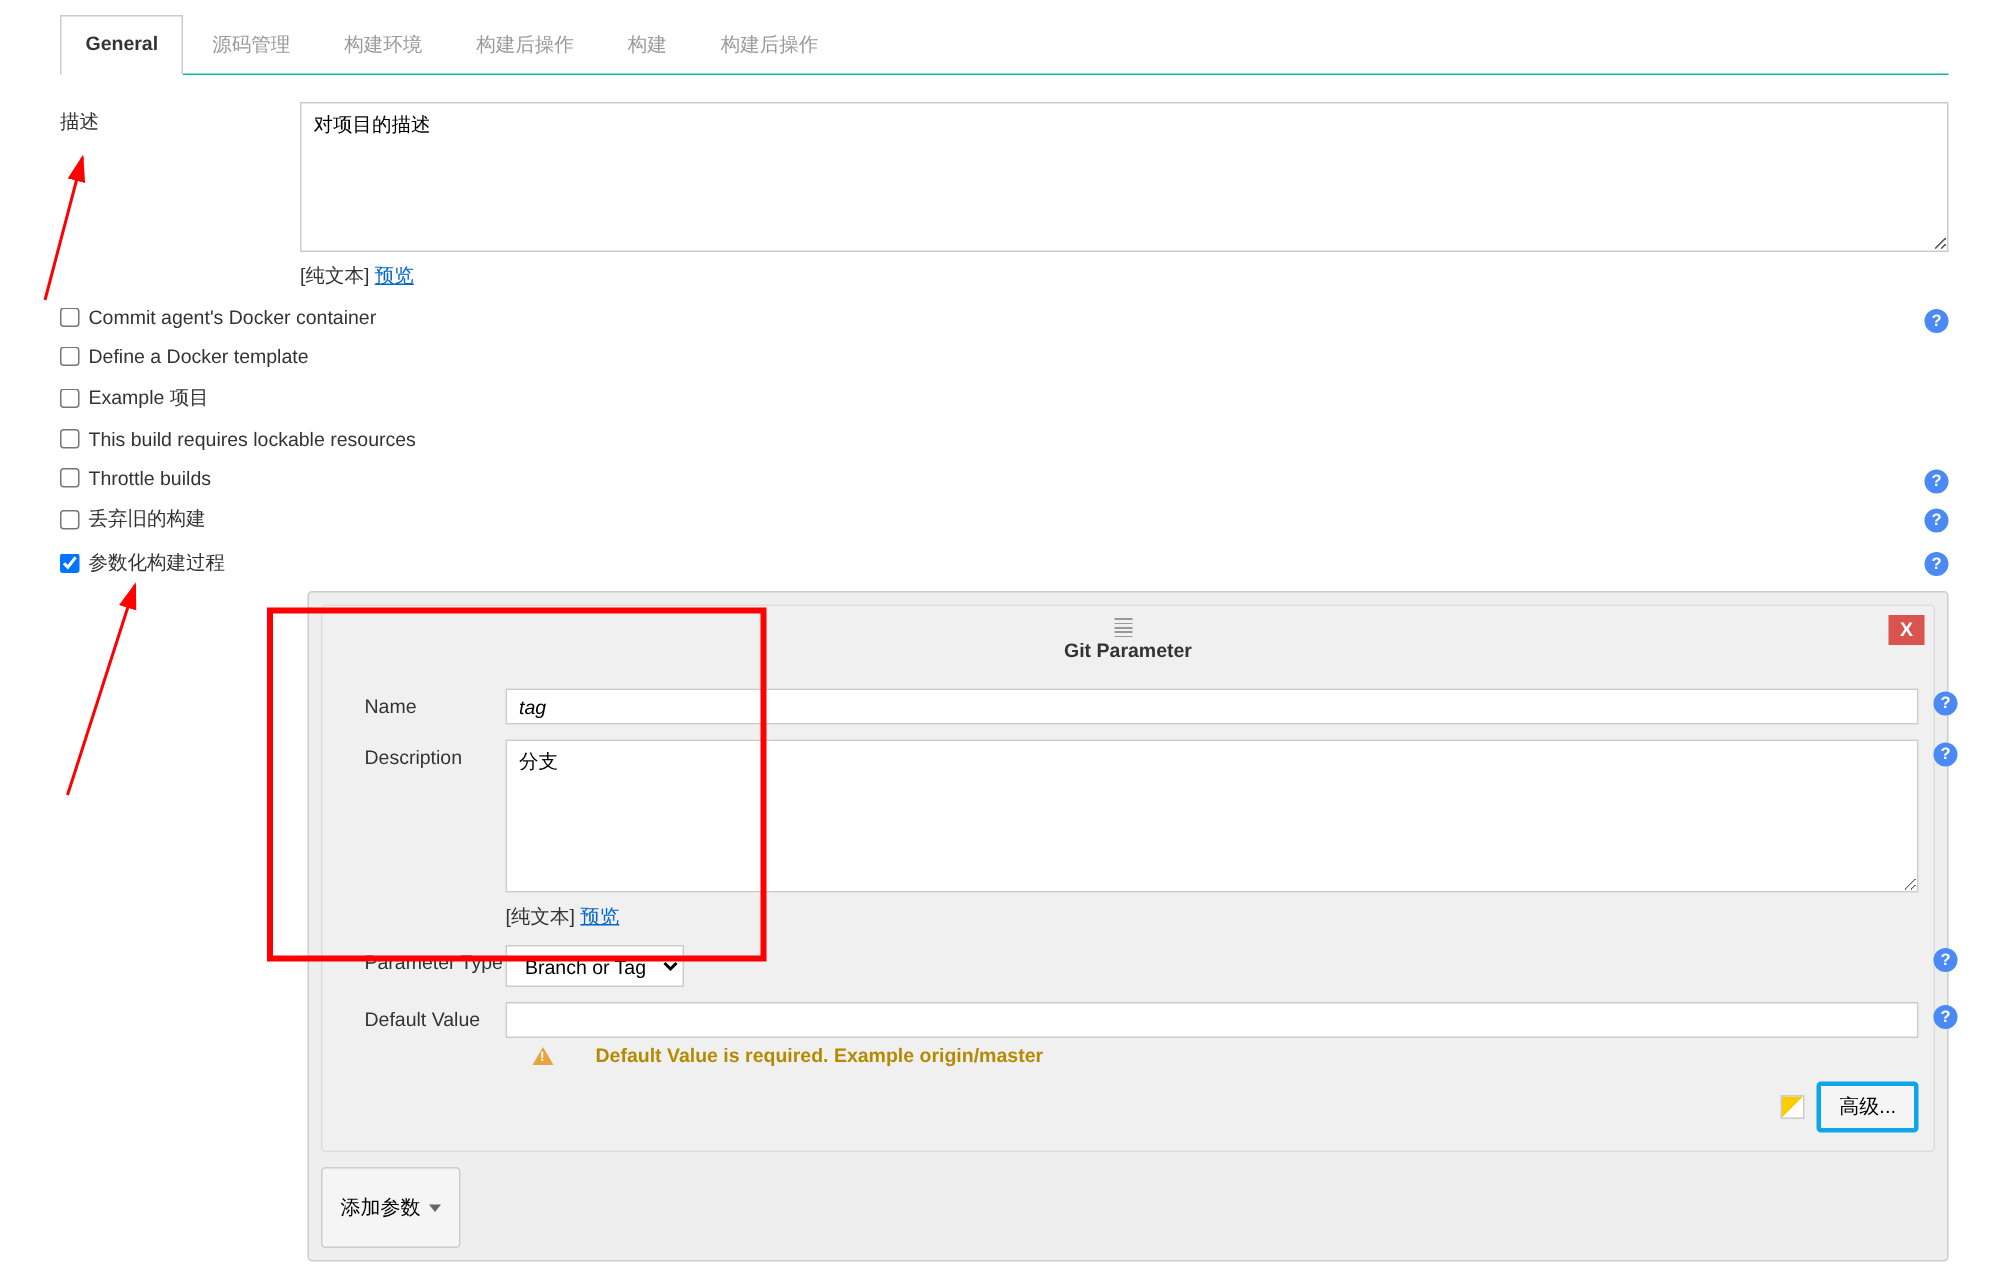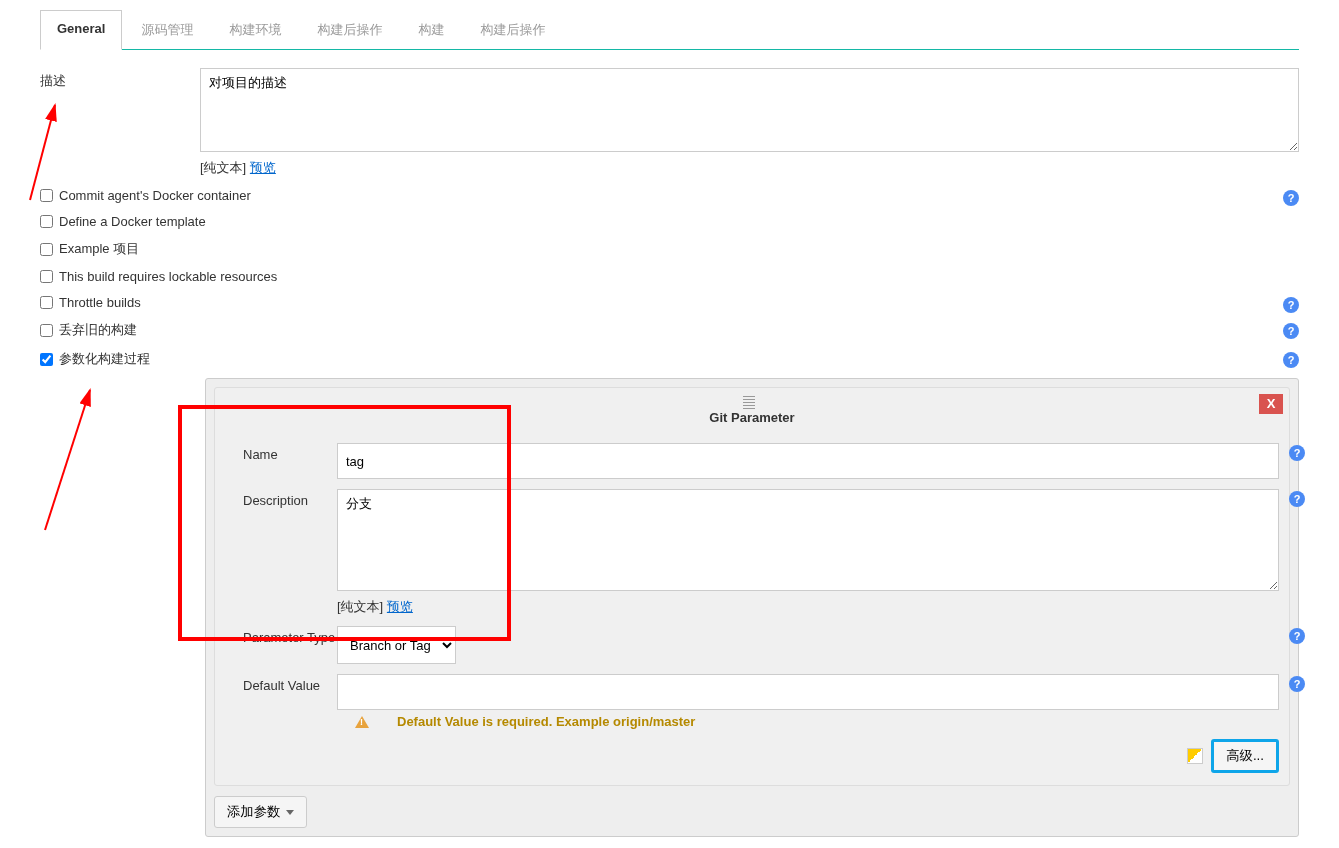--- a/index.html
+++ b/index.html
@@ -11,24 +11,24 @@
 .tab { padding: 10px 16px; color: #999; cursor: pointer; background: #f5f5f5; border: 1px solid #ccc; border-bottom: none; margin-right: 2px; position: relative; }
 .tab.active { background: #fff; color: #333; font-weight: bold; border-bottom: 1px solid #fff; margin-bottom: -1px; }
 .tab:not(.active) { border-color: transparent; background: transparent; }
 
 .form-row { display: flex; margin-top: 18px; position: relative; justify-content: center; }
 .form-label { width: 160px; color: #333; padding-top: 4px; }
 .form-control { flex: 1; position: relative; }
 
 textarea, input[type="text"], select { font-family: inherit; font-size: 13px; padding: 5px 8px; border: 1px solid #ccc; background: #fff; }
 textarea { width: 100%; resize: both; }
-.desc-area { height: 84px; }
+.desc-area { height: 100px; }
 .param-desc-area { height: 102px; }
-input[type="text"] { height: 36px; width: 100%; }
-select { height: 38px; }
+input[type="text"] { height: 24px; width: 100%; font-style: italic; }
+select { height: 28px; }
 
 .sub-text { color: #333; margin-top: 4px; }
 .link { color: #06c; text-decoration: underline; cursor: pointer; }
 
 .checkbox-row { display: flex; align-items: center; margin-top: 11px; position: relative; }
 .checkbox-row input[type="checkbox"] { margin-right: 6px; }
 .checkbox-row label { color: #333; }
 
 .help-icon { position: absolute; right: 0; top: 2px; width: 16px; height: 16px; border-radius: 50%; background: #4b8af4; color: #fff; font-size: 11px; text-align: center; line-height: 16px; font-weight: bold; cursor: pointer; }
 
@@ -44,21 +44,21 @@
 
 .warn-row { display: flex; align-items: center; margin-top: 4px; margin-left: 130px; }
 .warn-icon { width: 0; height: 0; border-left: 7px solid transparent; border-right: 7px solid transparent; border-bottom: 12px solid #e8a33d; margin-right: 6px; position: relative; }
 .warn-icon::after { content: "!"; position: absolute; left: -2px; top: 1px; color: #fff; font-size: 9px; font-weight: bold; }
 .warn-text { color: #b58900; font-weight: bold; padding-left: 22px; }
 
 .adv-row { display: flex; justify-content: flex-end; margin-top: 10px; align-items: center; }
 .adv-btn { background: #f5f5f5; border: 3px solid #0ea5e9; padding: 5px 12px; cursor: pointer; border-radius: 3px; }
 .edit-icon { width: 16px; height: 16px; margin-right: 8px; background: linear-gradient(135deg, #fc0 0 50%, #fff 50% 100%); border: 1px solid #ccc; }
 
-.add-param-btn { margin-top: 10px; background: #f5f5f5; border: 1px solid #ccc; padding: 6px 12px; cursor: pointer; display: inline-flex; align-items: center; border-radius: 3px; }
+.add-param-btn { margin-top: 10px; background: #f5f5f5; border: 1px solid #ccc; padding: 17px 12px; cursor: pointer; display: inline-flex; align-items: center; border-radius: 3px; }
 .dropdown-arrow { margin-left: 6px; width: 0; height: 0; border-left: 4px solid transparent; border-right: 4px solid transparent; border-top: 5px solid #666; }
 .redbox { position: absolute; border: 4px solid red; pointer-events: none; }
 svg.anno { position: absolute; top: 0; left: 0; pointer-events: none; overflow: visible; }
 </style>
 </head>
 <body>
 
 <div class="container" style="position:relative;">
 
   <div class="tabs">

